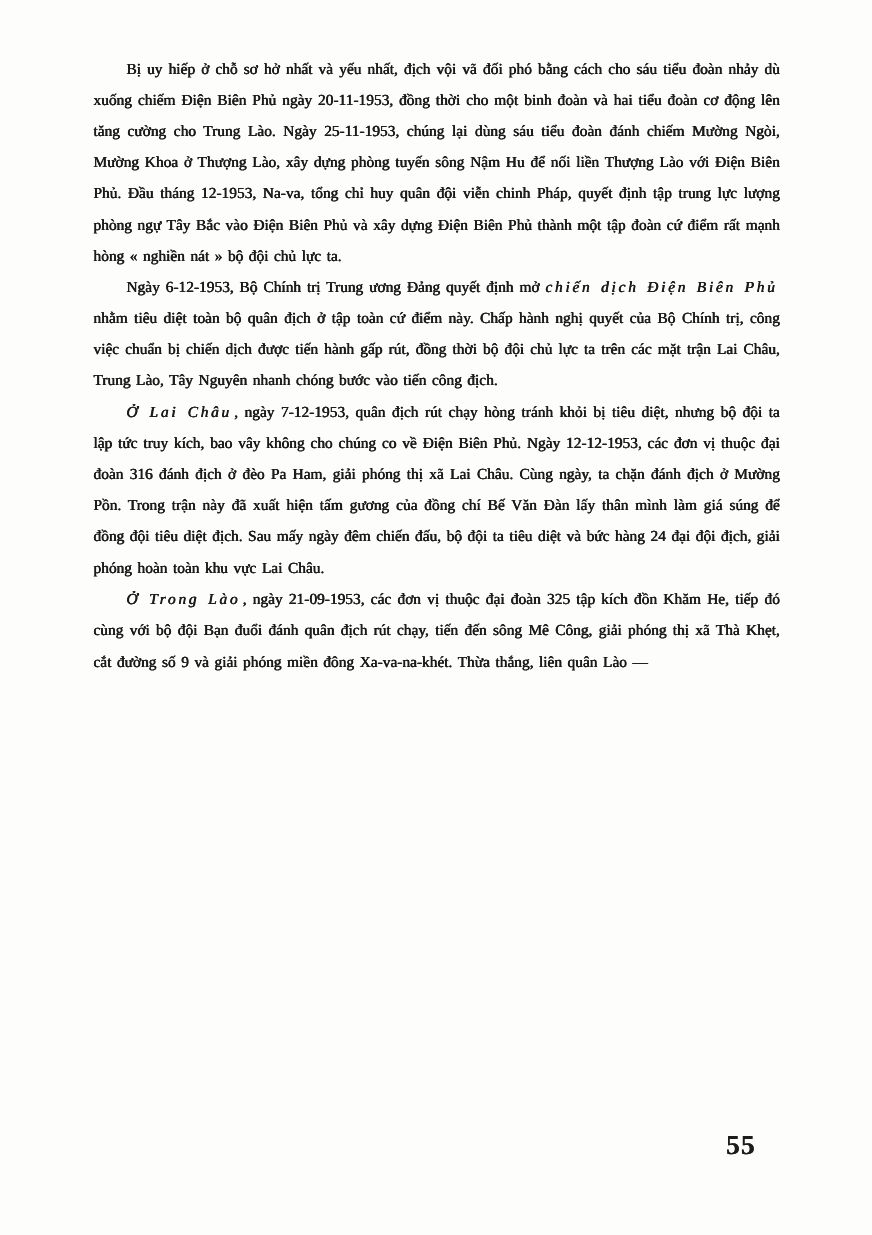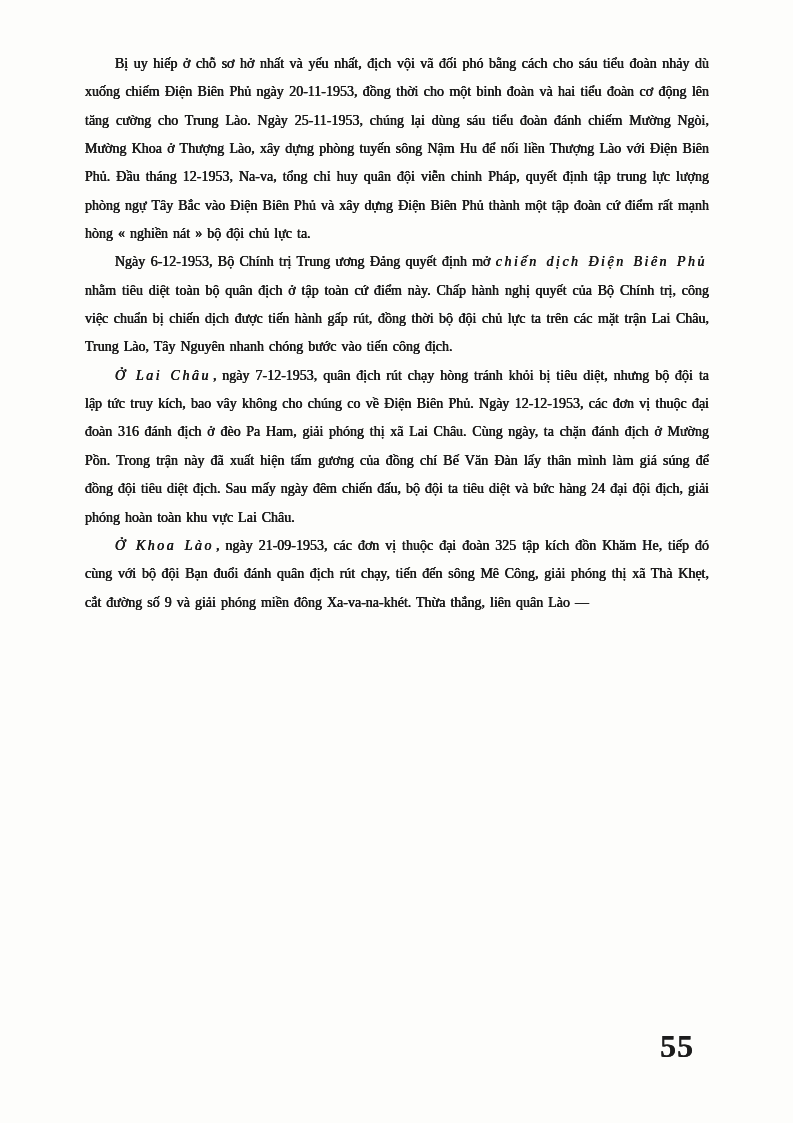--- a/index.html
+++ b/index.html
@@ -32,29 +32,29 @@
     text-indent: 30px;
   }
   .text-block em.it {
     letter-spacing: 2.5px;
     padding-right: 2px;
   }
   .page-number {
     position: absolute;
     left: 660px;
     top: 1028px;
-    font-size: 32px;
+    font-size: 25px;
     font-weight: bold;
     letter-spacing: 1px;
     text-shadow: 0.25px 0 0 #222;
   }
 </style>
 </head>
 <body>
 
 <div class="text-block">
     <p><span>Bị uy hiếp ở chỗ sơ hở nhất và yếu nhất, địch vội vã đối phó bằng cách cho sáu tiểu đoàn nhảy dù xuống chiếm Điện Biên Phủ ngày 20-11-1953, đồng thời cho một binh đoàn và hai tiểu đoàn cơ động lên tăng cường cho Trung Lào. Ngày 25-11-1953, chúng lại dùng sáu tiểu đoàn đánh chiếm Mường Ngòi, Mường Khoa ở Thượng Lào, xây dựng phòng tuyến sông Nậm Hu để nối liền Thượng Lào với Điện Biên Phủ. Đầu tháng 12-1953, Na-va, tổng chỉ huy quân đội viễn chinh Pháp, quyết định tập trung lực lượng phòng ngự Tây Bắc vào Điện Biên Phủ và xây dựng Điện Biên Phủ thành một tập đoàn cứ điểm rất mạnh hòng « nghiền nát » bộ đội chủ lực ta.</span></p>
     <p><span>Ngày 6-12-1953, Bộ Chính trị Trung ương Đảng quyết định mở </span><em class="it">chiến dịch Điện Biên Phủ</em><span> nhằm tiêu diệt toàn bộ quân địch ở tập toàn cứ điểm này. Chấp hành nghị quyết của Bộ Chính trị, công việc chuẩn bị chiến dịch được tiến hành gấp rút, đồng thời bộ đội chủ lực ta trên các mặt trận Lai Châu, Trung Lào, Tây Nguyên nhanh chóng bước vào tiến công địch.</span></p>
     <p><em class="it">Ở Lai Châu</em><span>, ngày 7-12-1953, quân địch rút chạy hòng tránh khỏi bị tiêu diệt, nhưng bộ đội ta lập tức truy kích, bao vây không cho chúng co về Điện Biên Phủ. Ngày 12-12-1953, các đơn vị thuộc đại đoàn 316 đánh địch ở đèo Pa Ham, giải phóng thị xã Lai Châu. Cùng ngày, ta chặn đánh địch ở Mường Pồn. Trong trận này đã xuất hiện tấm gương của đồng chí Bế Văn Đàn lấy thân mình làm giá súng để đồng đội tiêu diệt địch. Sau mấy ngày đêm chiến đấu, bộ đội ta tiêu diệt và bức hàng 24 đại đội địch, giải phóng hoàn toàn khu vực Lai Châu.</span></p>
-    <p><em class="it">Ở Khoa Lào</em><span>, ngày 21-09-1953, các đơn vị thuộc đại đoàn 325 tập kích đồn Khăm He, tiếp đó cùng với bộ đội Bạn đuổi đánh quân địch rút chạy, tiến đến sông Mê Công, giải phóng thị xã Thà Khẹt, cắt đường số 9 và giải phóng miền đông Xa-va-na-khét. Thừa thắng, liên quân Lào —</span></p>
+    <p><em class="it">Ở Trong Lào</em><span>, ngày 21-09-1953, các đơn vị thuộc đại đoàn 325 tập kích đồn Khăm He, tiếp đó cùng với bộ đội Bạn đuổi đánh quân địch rút chạy, tiến đến sông Mê Công, giải phóng thị xã Thà Khẹt, cắt đường số 9 và giải phóng miền đông Xa-va-na-khét. Thừa thắng, liên quân Lào —</span></p>
   </div>
 
 <div class="page-number">55</div>
 
 </body></html>

